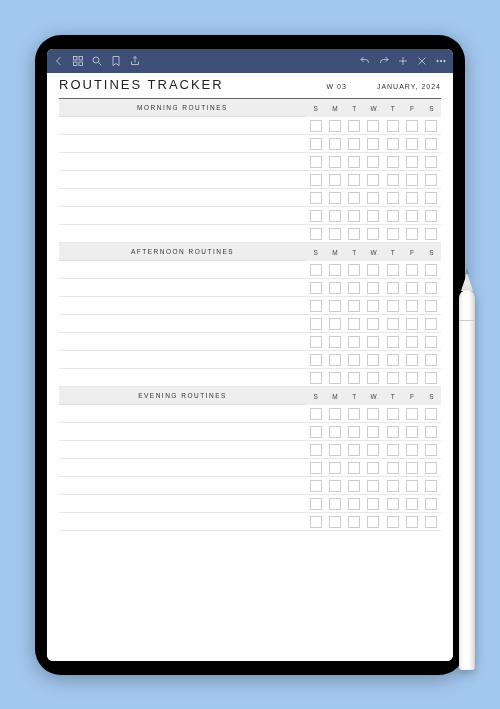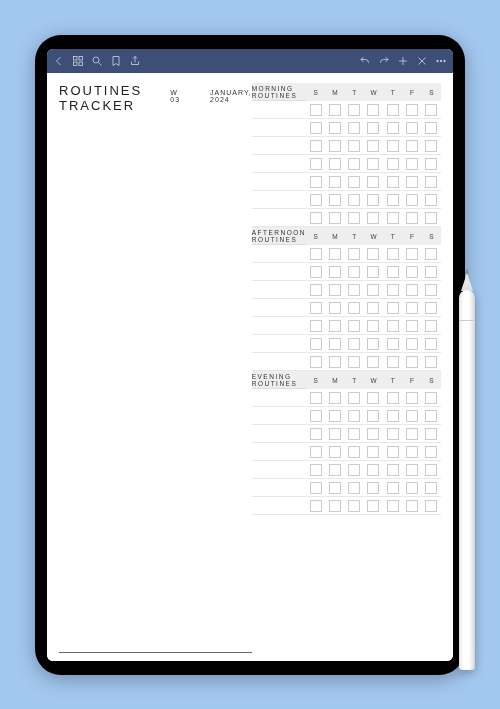--- a/index.html
+++ b/index.html
@@ -46,23 +46,23 @@
     width: 12px; height: 12px;
     display: flex; align-items: center; justify-content: center;
     color: #d8dce8;
     cursor: pointer;
   }
   .tool-icon svg { width: 12px; height: 12px; stroke: currentColor; fill: none; stroke-width: 1.5; }
   
   .page {
     flex: 1;
     background: #fff;
-    padding: 10px 12px 8px 12px;
-    display: flex;
-    flex-direction: row;
+    padding: 4px 12px 8px 12px;
+    display: flex;
+    flex-direction: column;
   }
   .header-row {
     display: flex;
     justify-content: space-between;
     align-items: baseline;
     padding-bottom: 6px;
     border-bottom: 1px solid #666;
   }
   .title {
     font-size: 13px;

